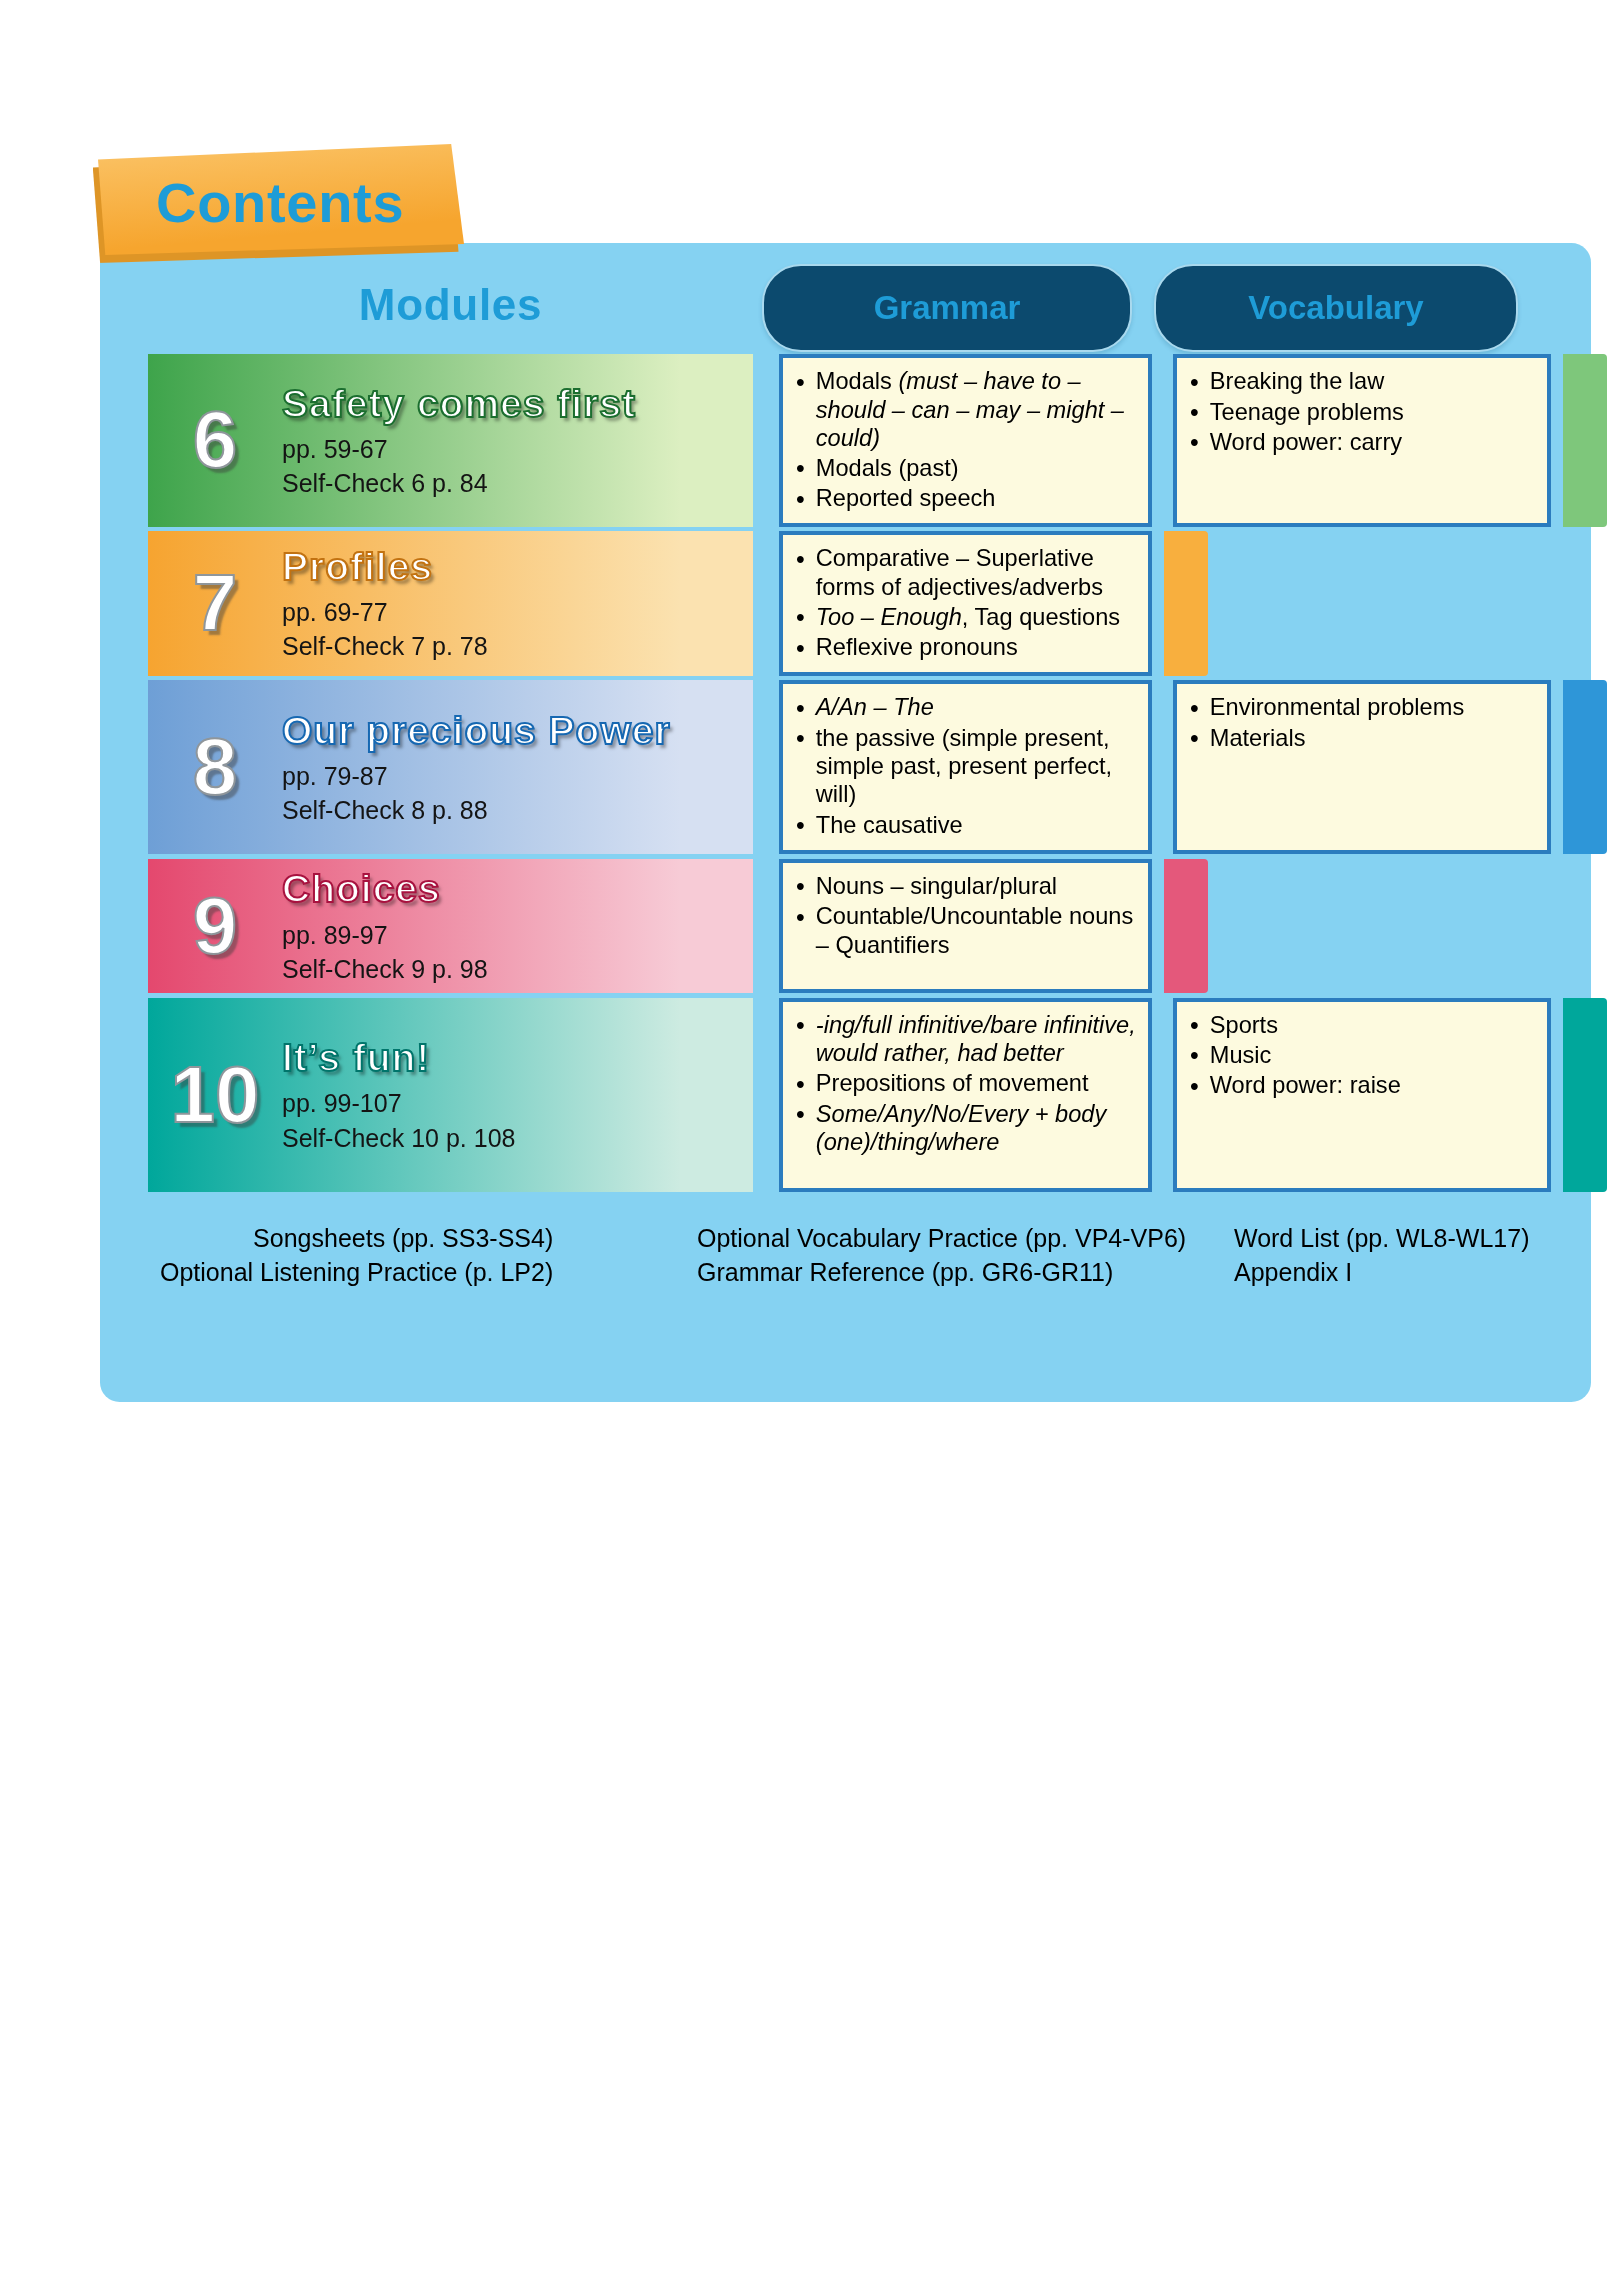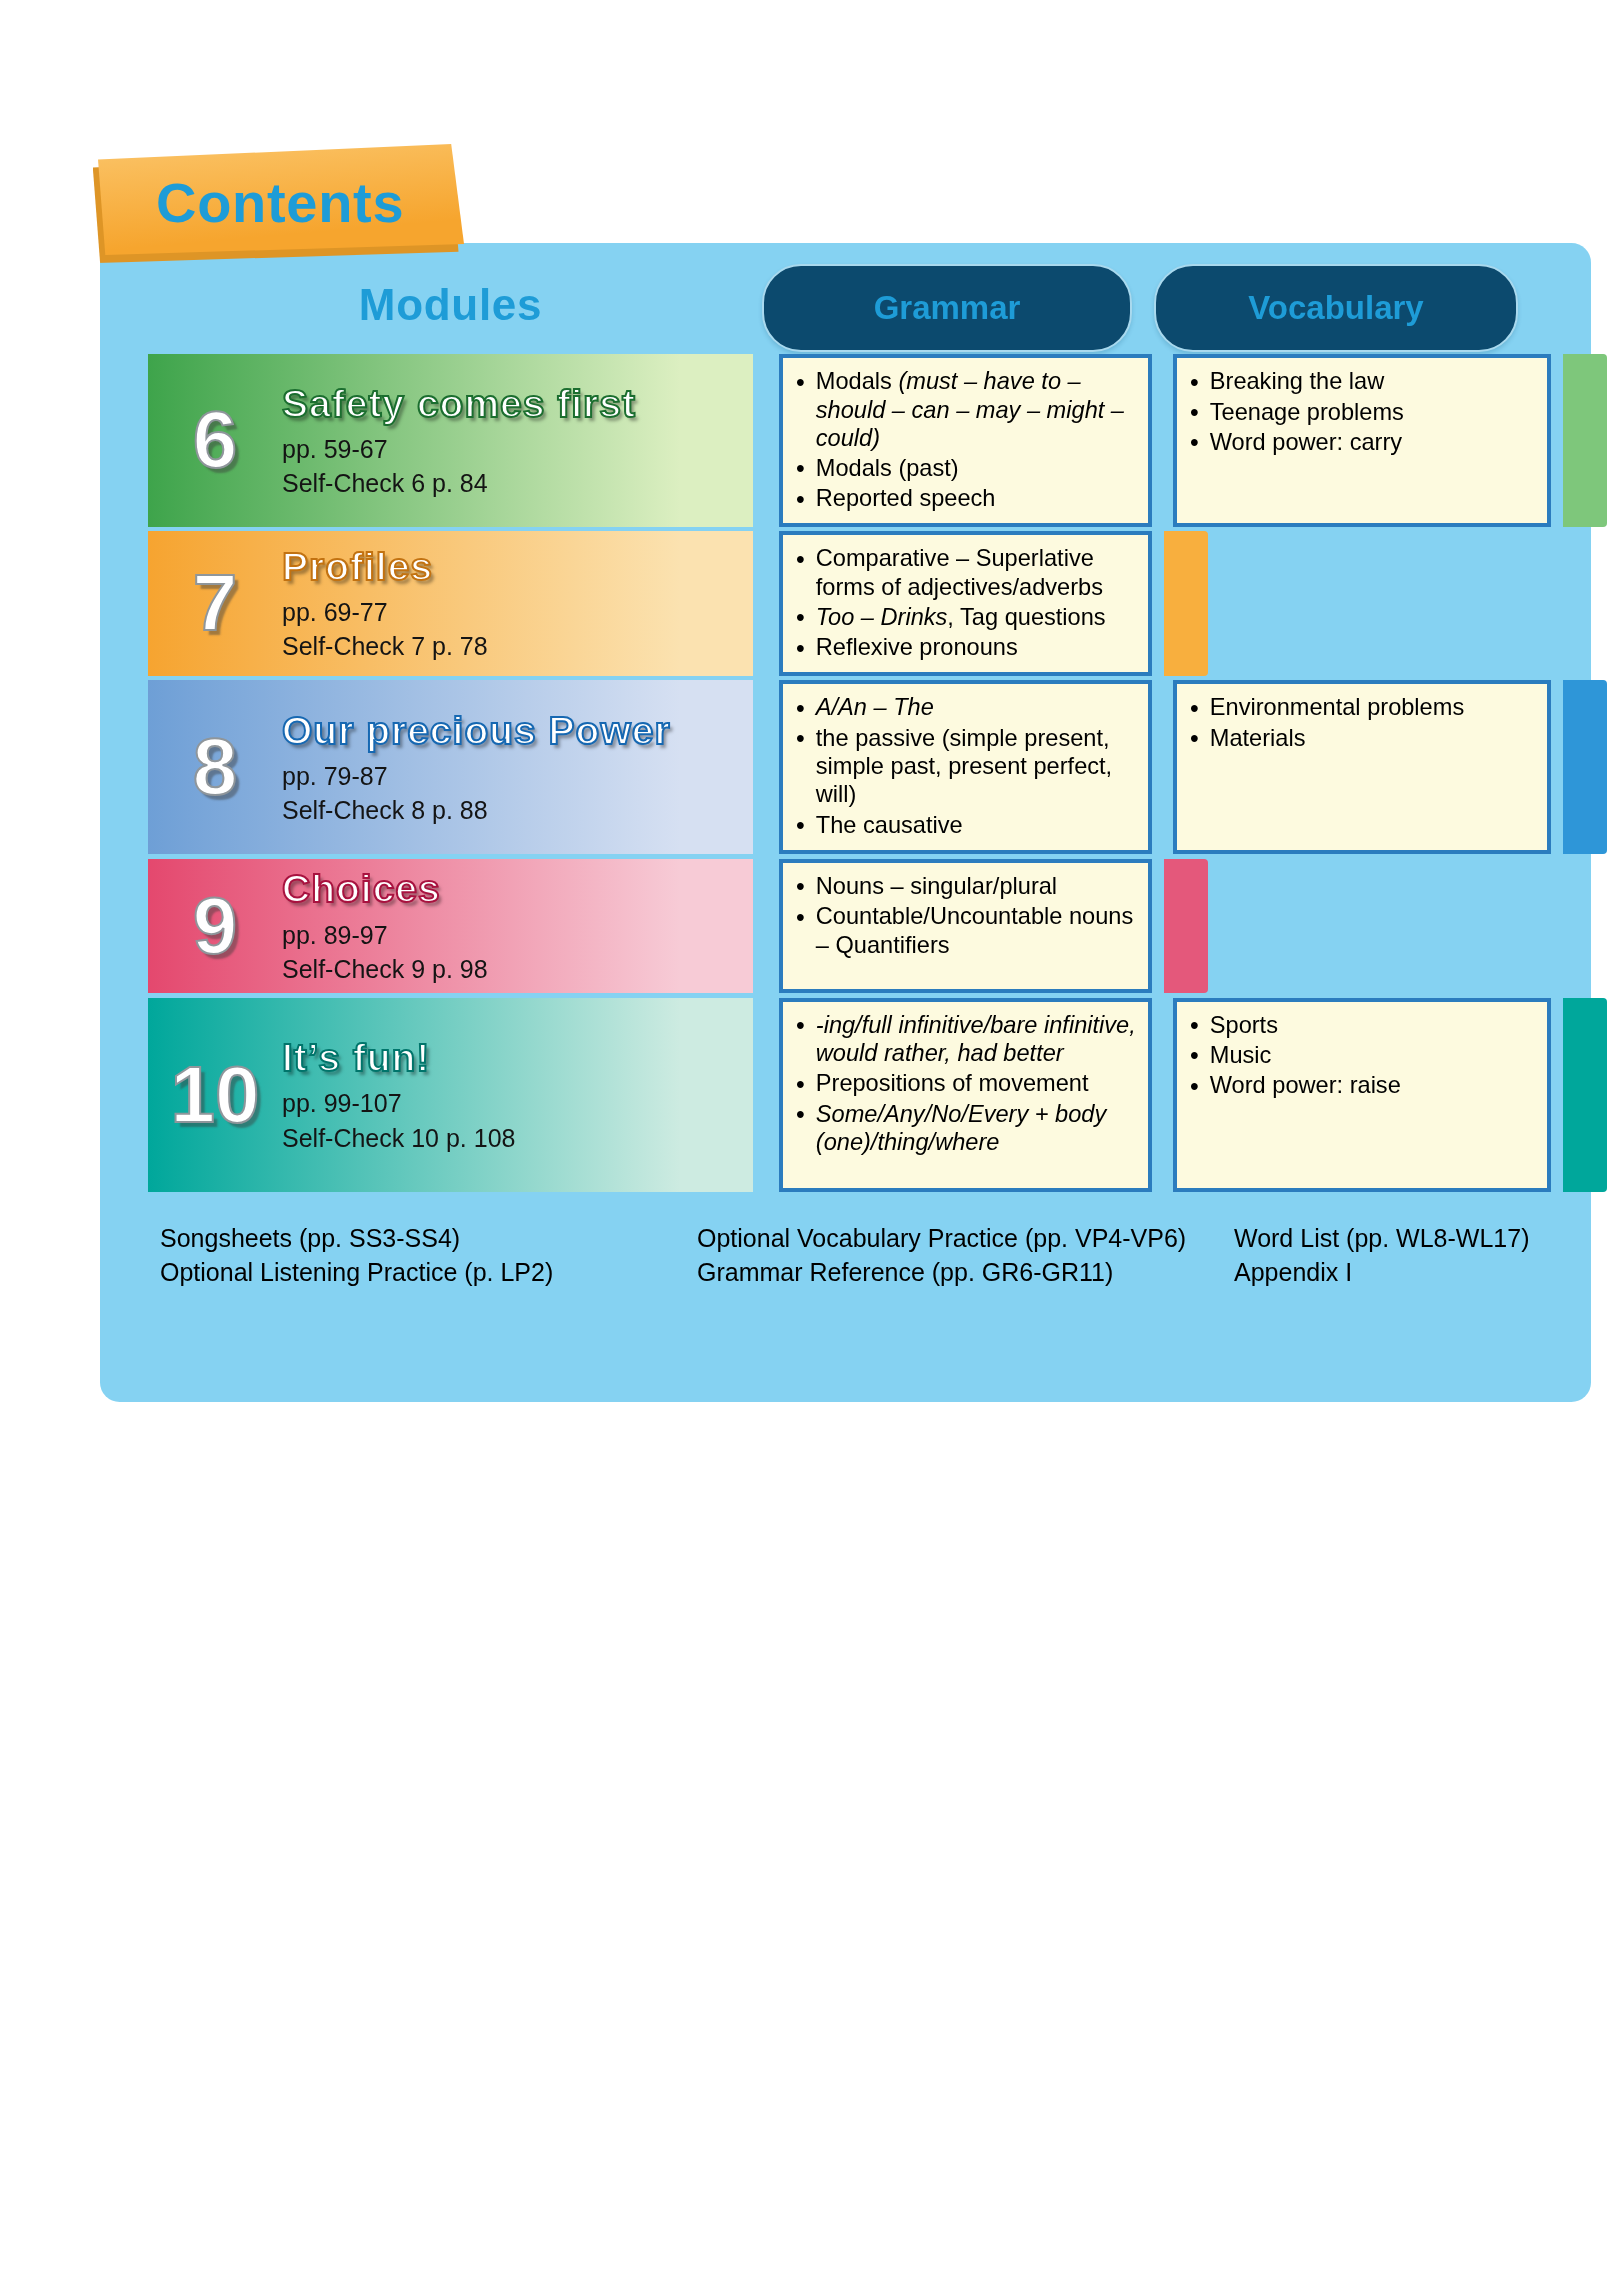--- a/index.html
+++ b/index.html
@@ -104,21 +104,21 @@
   }
   .content-cell li::before {
     content:"\2022"; position:absolute; left:3.9px; top:-0.7px; font-size:25px; color:#000;
   }
   .content-cell em { font-style:italic; }
 
   .color-tab { width:44px; margin-left:11.8px; flex-shrink:0; background:var(--c-tab); border-radius:0 3.9px 3.9px 0; }
 
   
   .footer-col { position:absolute; top:979px; font-size:25px; line-height:1.35; color:#000; }
-  .fc1 { left:60px; }
+  .fc1 { left:60px;text-align:right; }
   .fc2 { left:597px; }
   .fc3 { left:1134px; }
 </style>
 </head>
 <body>
 
 <div class="page">
 
   <div class="panel">
 
@@ -154,21 +154,21 @@
         <div class="module-cell">
           <div class="module-number">7</div>
           <div class="module-info">
             <div class="module-title">Profiles</div>
             <div class="module-pages">pp. 69-77</div>
             <div class="module-selfcheck">Self-Check 7 p. 78</div>
           </div>
         </div>
         <ul class="content-cell grammar-cell">
             <li><span>Comparative – Superlative forms of adjectives/adverbs</span></li>
-            <li><em>Too – Drinks</em><span>, Tag questions</span></li>
+            <li><em>Too – Enough</em><span>, Tag questions</span></li>
             <li><span>Reflexive pronouns</span></li>
           </ul>
         <div class="color-tab"></div>
       </div>
 
       <div class="row" style="--c-strong: #6E9FD6; --c-pale: #D6E0F2; --c-dark: #1668B2; --c-tab: #2E96D8;">
         <div class="module-cell">
           <div class="module-number">8</div>
           <div class="module-info">
             <div class="module-title">Our precious Power</div>

